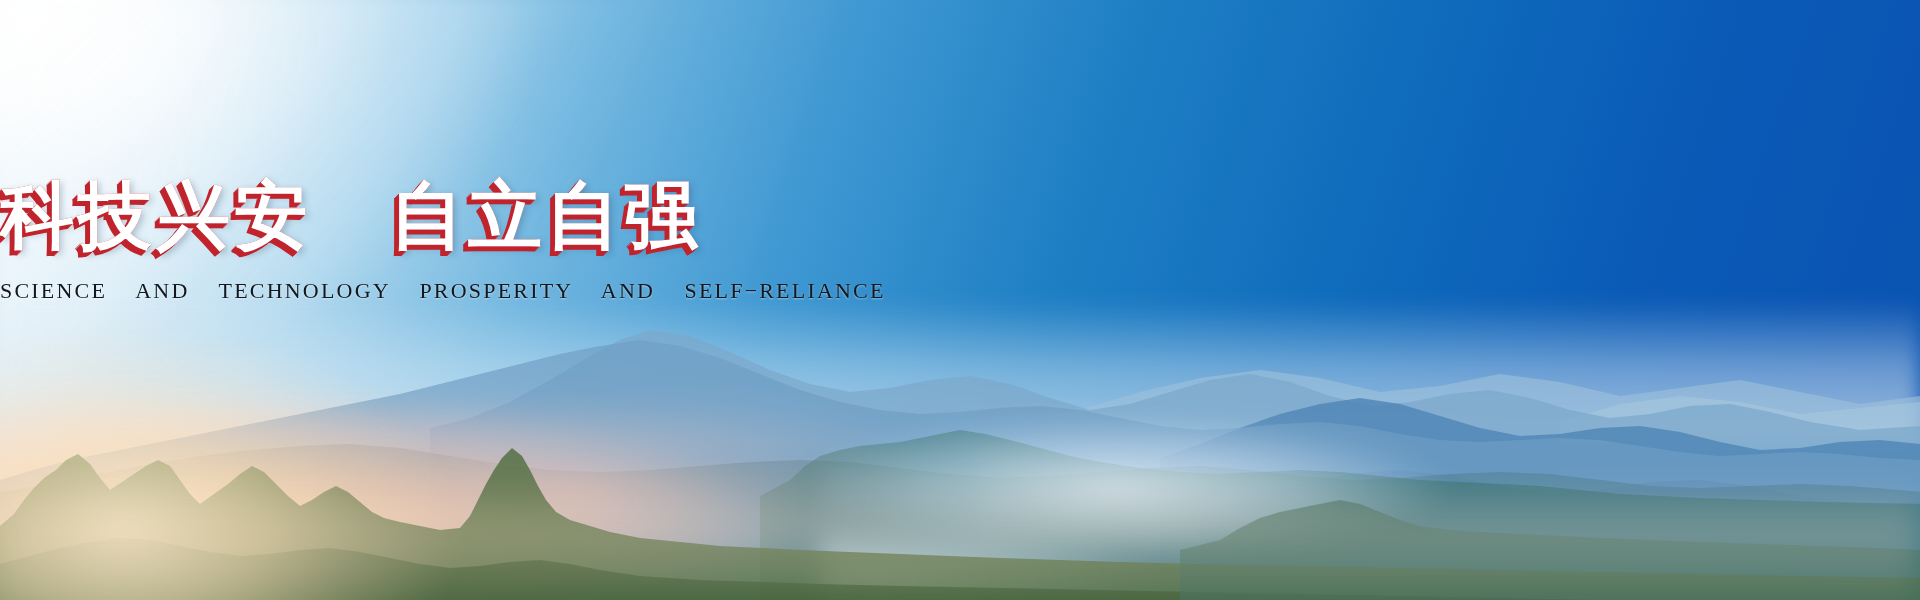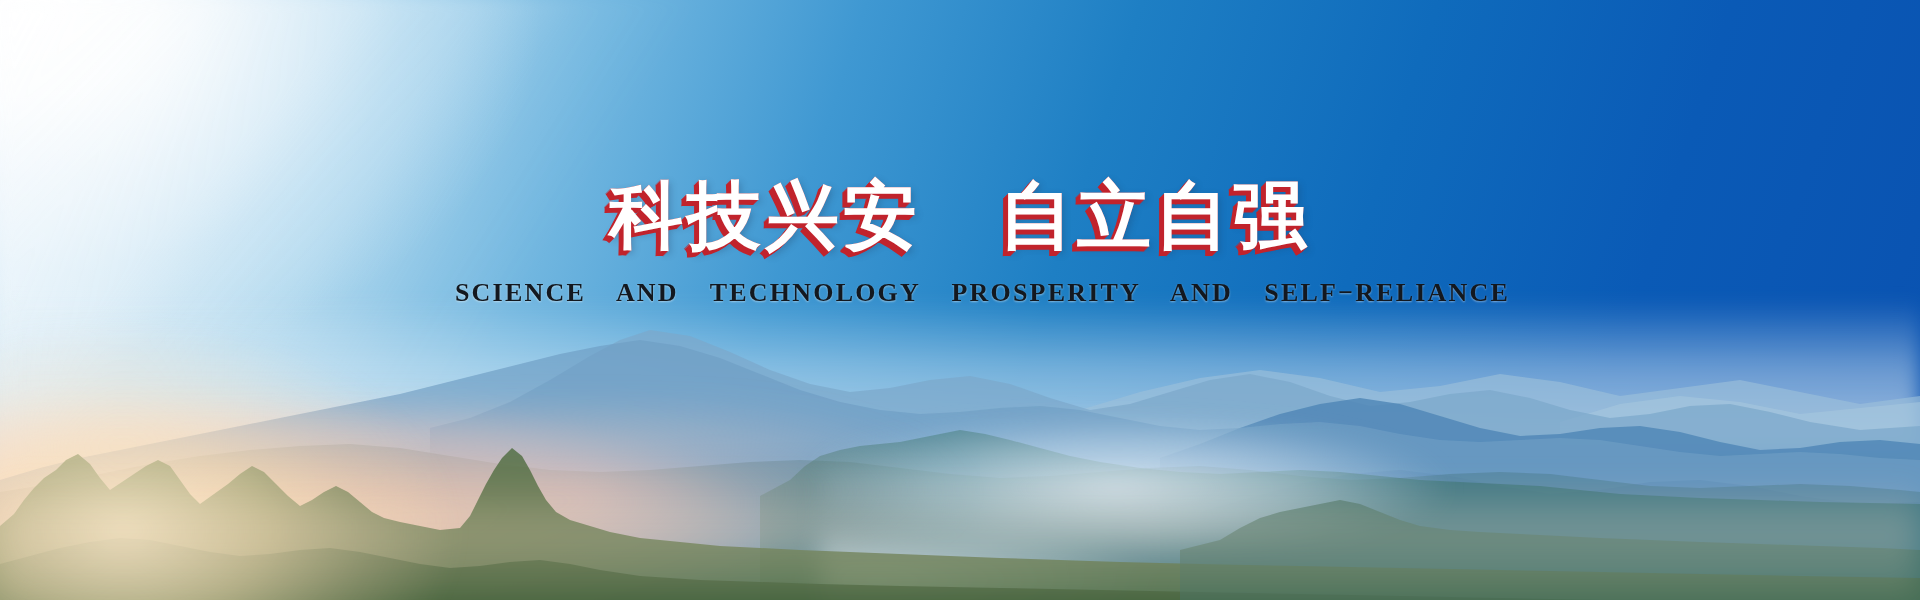--- a/index.html
+++ b/index.html
@@ -97,21 +97,21 @@
       rgba(255,238,205,.85) 0%,
       rgba(255,229,186,.55) 34%,
       rgba(255,224,186,.24) 58%,
       rgba(255,228,195,0) 80%);
     filter:blur(10px);
   }
 
   
   #text-block{
     position:absolute;left:0;right:0;top:178px;
-    text-align:center;
+    text-align:left;
     user-select:none;
   }
   #headline{
     display:inline-block;
     font-family:"DejaVu Sans",sans-serif;
     font-weight:700;
     font-size:74px;
     line-height:1;
     letter-spacing:4px;
     color:#ffffff;
@@ -122,28 +122,27 @@
       -4px  4px 0 #c1232c,
       -3px  3px 0 #c4262e,
       -2px  2px 0 #c4262e,
       -1px  1px 0 #c82a32,
        0px  0px 0 #c82a32,
        2px  3px 7px rgba(30,60,95,.30);
   }
   #subtitle{
     margin-top:26px;
     font-family:"Liberation Serif",serif;
-    font-weight:700;
-    font-size:26px;
+    font-weight:400;
+    font-size:22px;
     letter-spacing:2.2px;
     word-spacing:7px;
     color:#13181f;
     white-space:pre;
     text-shadow:0 1px 2px rgba(255,255,255,.45);
-    margin-left:45px;
   }
 </style>
 </head>
 <body>
 
 <div id="banner">
 
   <div class="layer" id="sky-base"></div>
   <div class="layer" id="sky-sunglow"></div>
   <div class="layer" id="sky-streaks"></div>

